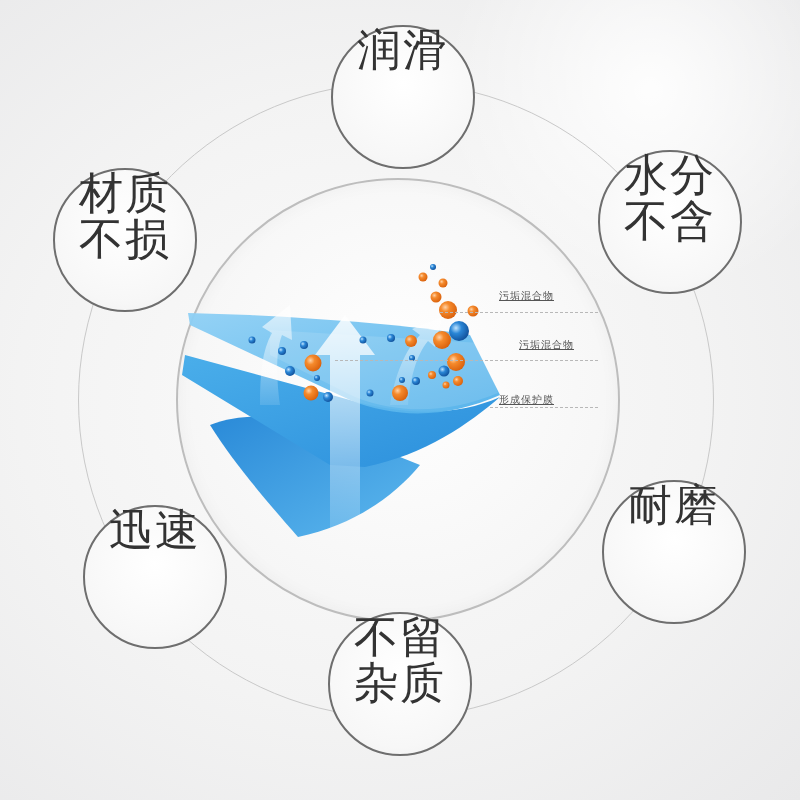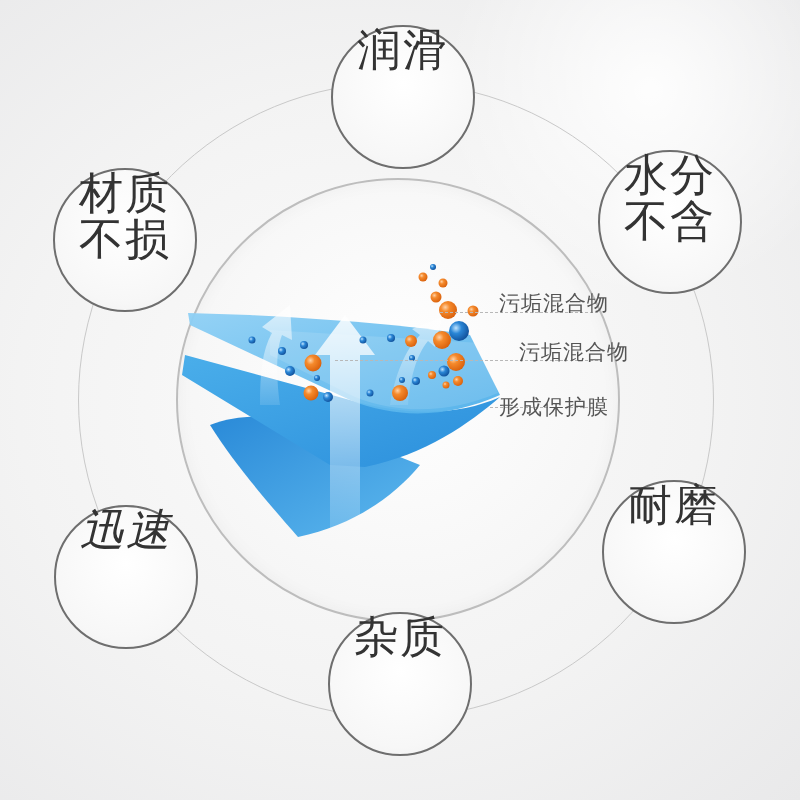--- a/index.html
+++ b/index.html
@@ -28,22 +28,23 @@
     position:absolute; width:144px; height:144px; border-radius:50%;
     box-sizing:border-box; border:2px solid #6e6e6e;
     background: radial-gradient(circle at 50% 40%, #ffffff 0%, #f7f7f7 70%, #eeeeee 100%);
     display:flex; flex-direction:column; align-items:center; justify-content:flex-start;
     color:#333; font-size:44px; line-height:46px; letter-spacing:2px;
     cursor:default;
   }
   .bubble span { display:block; }
   .illus { position:absolute; left:180px; top:255px; width:420px; height:320px; }
   .label {
-    position:absolute; font-size:21px; color:#555; letter-spacing:1px;
+    position:absolute; font-size:10px; color:#555; letter-spacing:1px;
     white-space:nowrap;
+    text-decoration:underline;
   }
   .leader { position:absolute; height:0; border-top:1px dashed #b8b8b8; }
 </style>
 </head>
 <body>
 
 <div class="sheen"></div>
 
 <div class="ring outer-ring"></div>
 <div class="ring inner-ring"></div>
@@ -142,19 +143,20 @@
 
 <div class="bubble" style="left:598px; top:150px;">
   <span>水分</span>
   <span>不含</span>
 </div>
 
 <div class="bubble" style="left:602px; top:480px;">
   <span>耐磨</span>
 </div>
 
-<div class="bubble" style="left:54px; top:505px;font-style:italic;">
+<div class="bubble" style="left:83px; top:505px;">
   <span>迅速</span>
 </div>
 
 <div class="bubble" style="left:328px; top:612px;">
+  <span>不留</span>
   <span>杂质</span>
 </div>
 
 </body></html>

